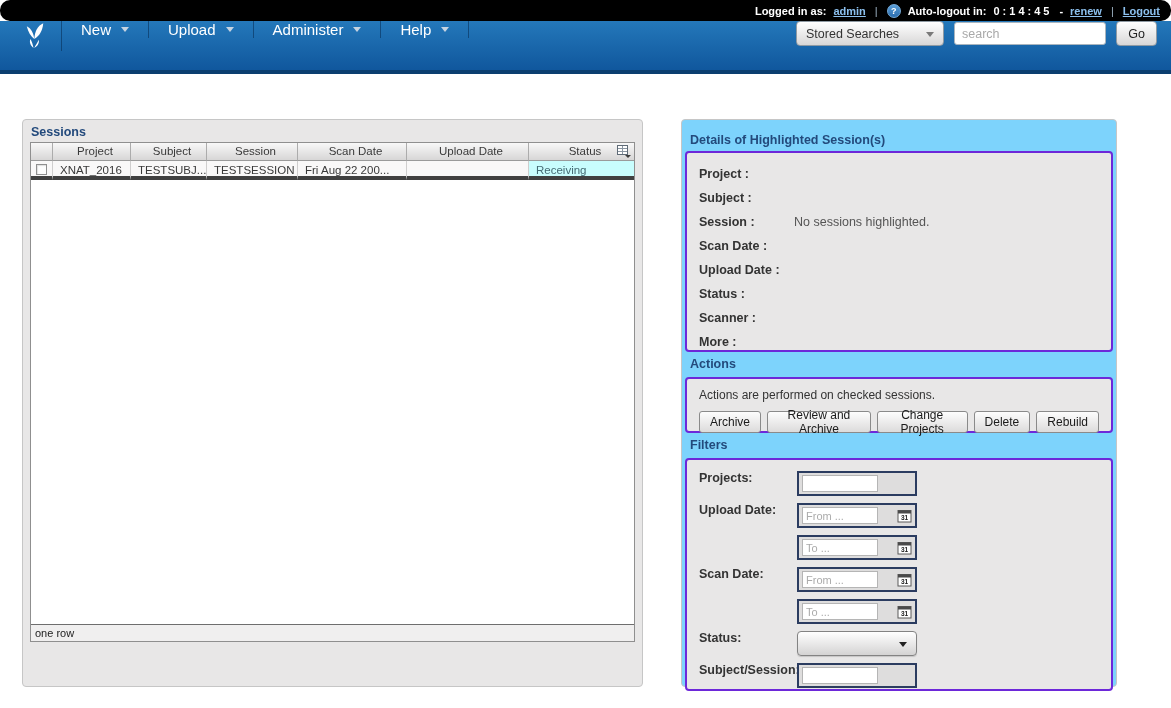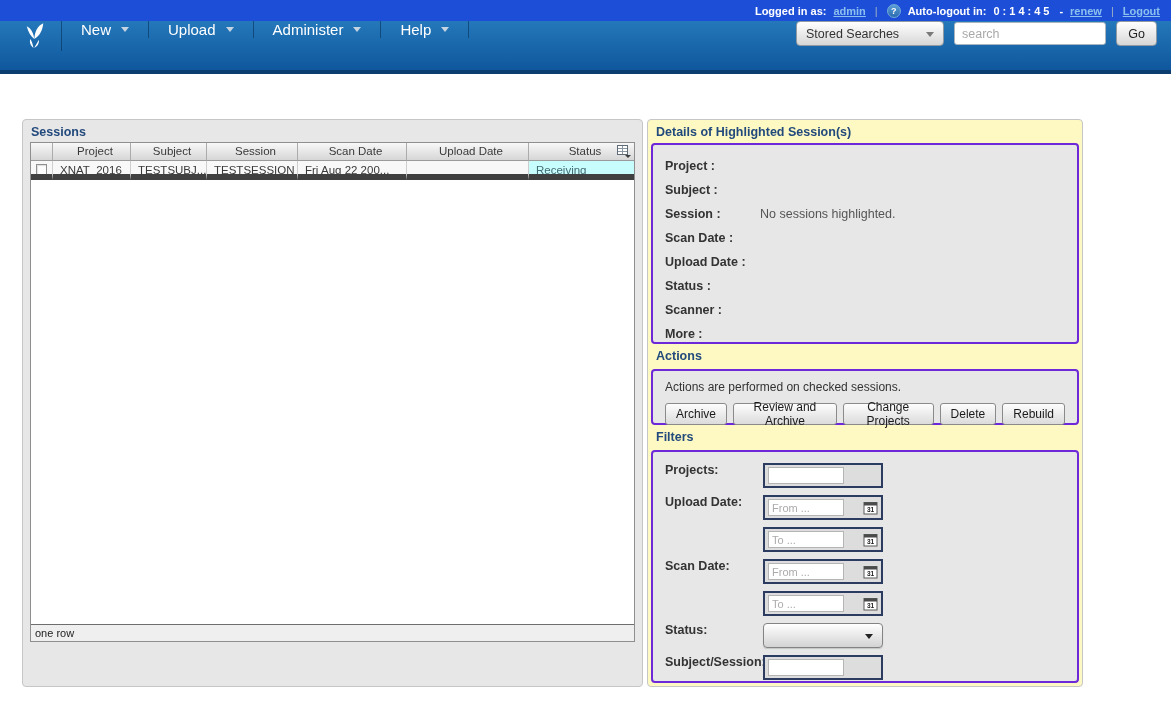--- a/index.html
+++ b/index.html
@@ -1,22 +1,22 @@
 <!DOCTYPE html>
 <html><head>
 <meta charset="utf-8">
 <style>
   * { margin:0; padding:0; box-sizing:border-box; }
   html,body { width:1171px; height:708px; background:#fff; overflow:hidden;
               font-family:"Liberation Sans", sans-serif; }
 
   
-  .topbar { height:21px; background:#1d4ed8; display:flex; justify-content:flex-end;
+  .topbar { height:21px; background:#000000; display:flex; justify-content:flex-end;
             align-items:center; gap:7px; padding-right:11px; font-size:11px;
-            font-weight:bold; color:#FFF; }
+            font-weight:bold; color:#FFF;border-radius:10px; }
   .topbar a { color:#8CC0EE; text-decoration:underline; cursor:pointer; }
   .pipe { color:#9FB3C4; font-weight:normal; padding:0 2px; }
   .help-icon { width:14px; height:14px; border-radius:50%;
                background:linear-gradient(#5C9FD8,#2A6CAE); border:1px solid #73A9D8;
                color:#fff; font-size:9px; line-height:12px; text-align:center; }
   .timer { letter-spacing:3px; }
 
   
   .navbar { height:43px; position:relative; }
   .nav-main { height:49px; background:linear-gradient(#2478BA,#10579D); display:flex;
@@ -62,40 +62,40 @@
          border-right:4px solid transparent; border-top:5px solid #222; }
   .toolbar-spacer { flex:1; }
 
   .grid-header { display:flex; height:18px;text-align:center; }
   .gh { padding:2px 0 0 7px; font-size:11.5px; color:#3A3A3A;
         border-right:1px solid #ACACAC; border-bottom:1px solid #9A9A9A;
         background:linear-gradient(#F8F8F8,#D7D6D6); white-space:nowrap;
         overflow:hidden; cursor:pointer; }
   .grid-row { display:flex; height:19px; cursor:pointer; }
   .gc { padding:3px 0 0 7px; font-size:11.5px; color:#3A3A3A;
-        border-right:1px solid #CFCECE; border-bottom:6px solid #404040;
+        border-right:1px solid #CFCECE; border-bottom:4px solid #404040;
         background:#F9F8F8; white-space:nowrap; overflow:hidden; }
   .col-check { width:22px; padding:0; }
   .col-project { width:78px; }
   .col-subject { width:76px; }
   .col-session { width:91px; }
   .col-scandate { width:109px; }
   .col-uploaddate { width:122px; }
   .col-status { flex:1; border-right:none; position:relative; }
   .status-cell { background:#C8FDFD; color:#456C74; }
   .cbx { width:11px; height:11px; border:1px solid #8F8F8F; background:#FDFDFD;
          margin:3px auto 0; box-shadow:inset 1px 1px 1px rgba(0,0,0,.12); cursor:pointer; }
   .hd-menu { position:absolute; right:3px; top:2px; cursor:pointer; }
   .grid-body { flex:1; background:#FFFFFF; }
   .grid-footer { border-top:1px solid #6E6E6E; background:#F0EFEF; height:17px;
                  font-size:11px; color:#222; padding:2px 0 0 4px; }
 
-  .right-panel { position:absolute; left:647px; top:119px; width:436px; height:568px;
-                 background:#fef9c3; border:1px solid #C6C6C6; border-radius:4px;
-                 padding:0 3px; }
+  .right-panel { position:absolute; left:681px; top:119px; width:436px; height:568px;
+                 background:#7dd3fc; border:1px solid #C6C6C6; border-radius:4px;
+                 padding:8px 3px; }
   .right-panel .panel-title { padding:5px 5px 4px; }
   .rbox { border:2px solid #6d28d9; border-radius:4px; background:#E8E7E7; }
   .details-box { height:201px; padding:9px 12px 0; }
   .dfield { display:flex; height:24px; align-items:center; }
   .dfield .dlabel { width:95px; font-size:12.5px; font-weight:bold; color:#333; }
   .dfield .dvalue { font-size:12.5px; color:#555; }
   .actions-box { height:56px; margin-top:2px; padding:9px 12px 0; }
   .actions-desc { font-size:12px; color:#333; margin-bottom:9px; }
   .actions-buttons { display:flex; gap:6px; }
   .filters-box { height:233px; margin-top:2px; padding:11px 12px 0; }

